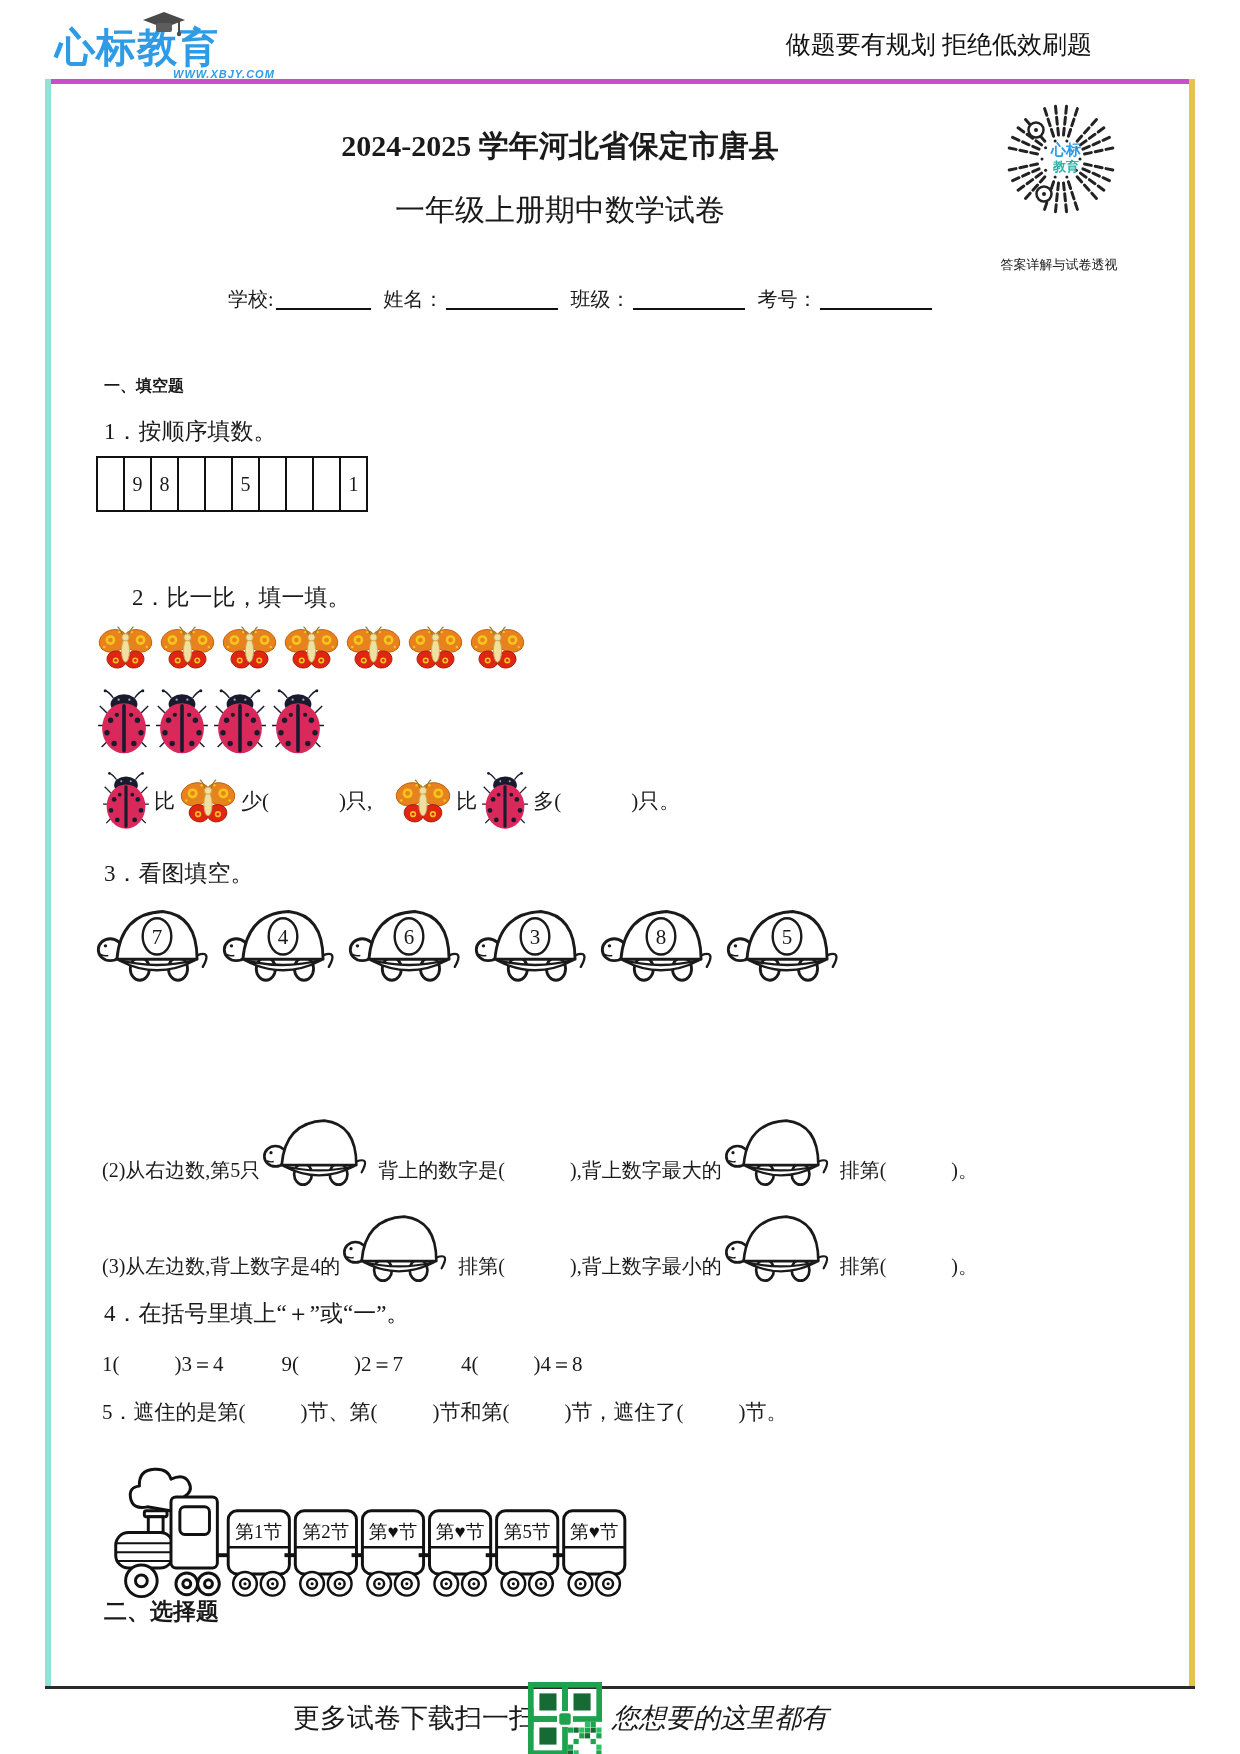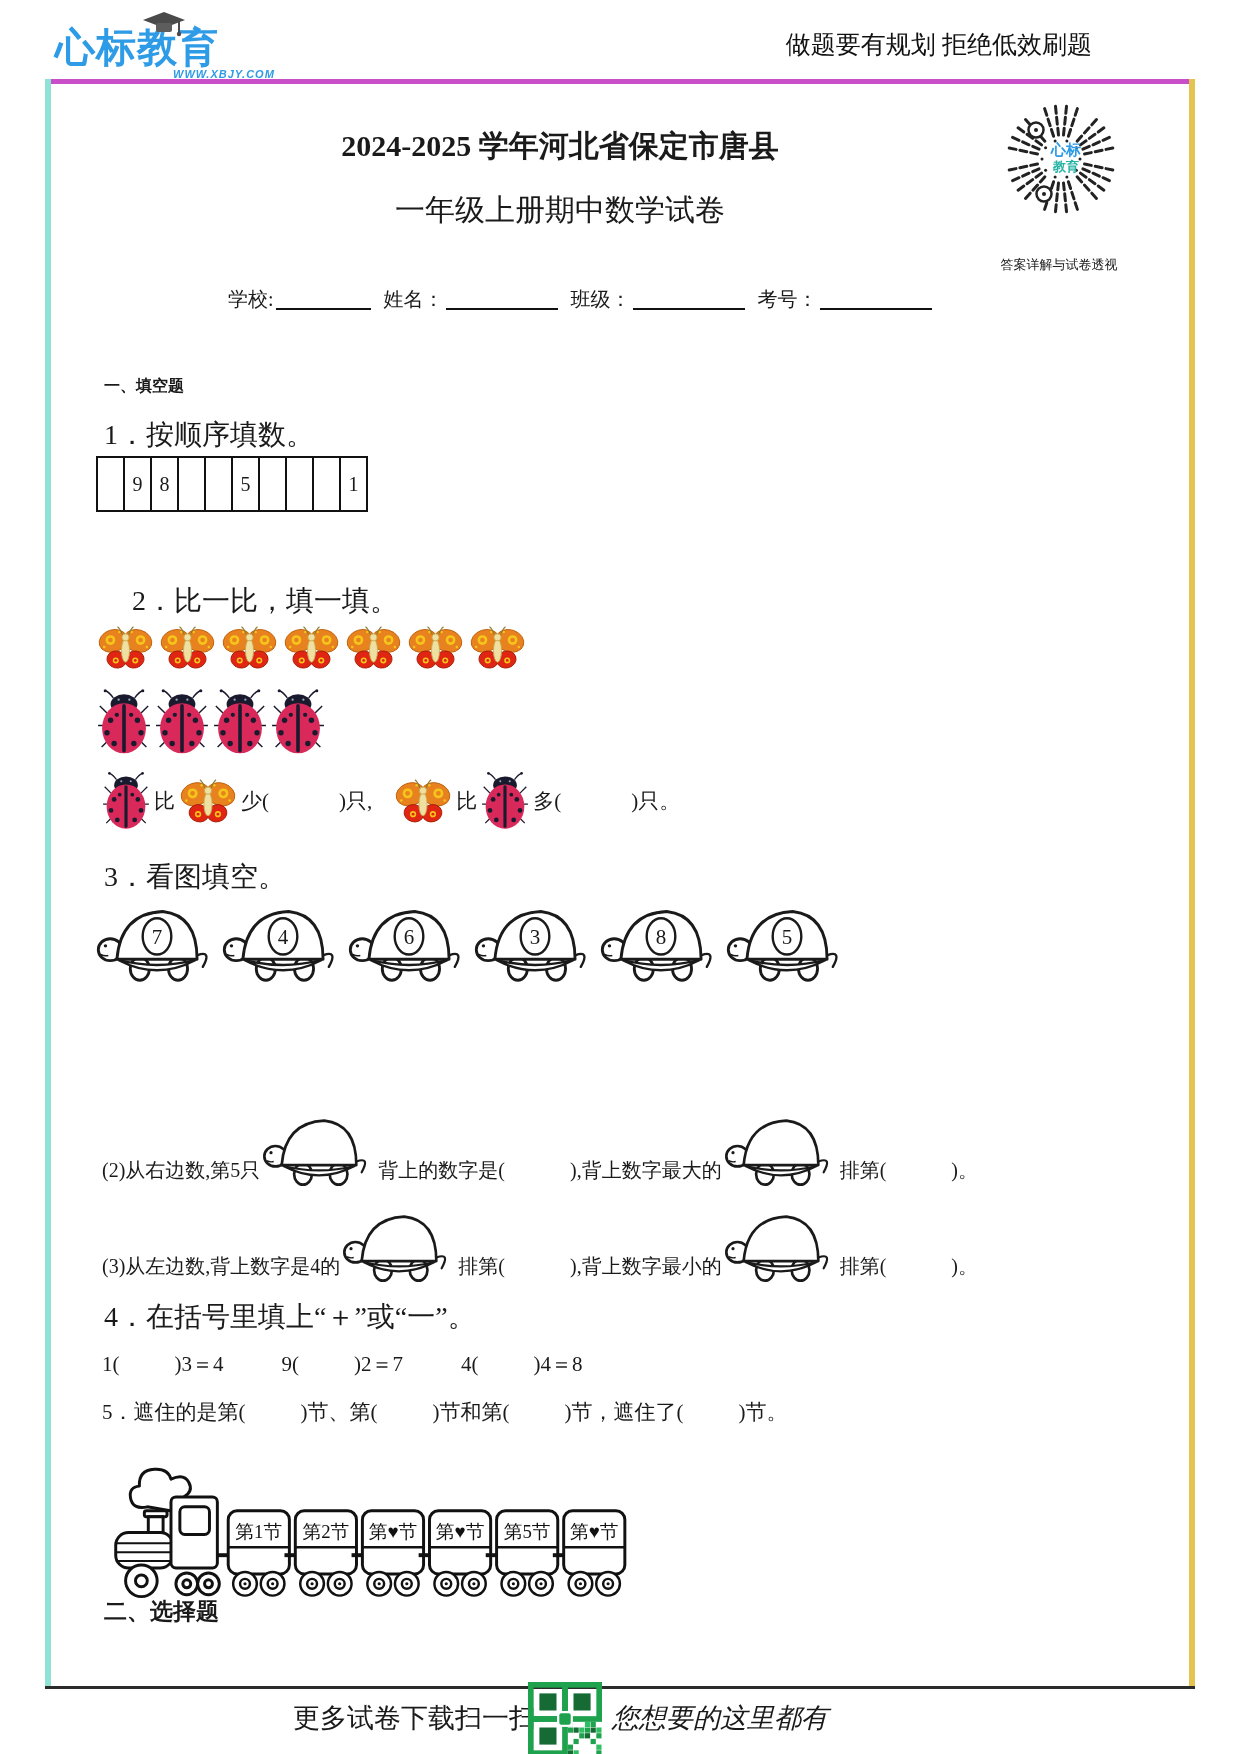--- a/index.html
+++ b/index.html
@@ -30,21 +30,21 @@
   .qr-cap{left:984px;top:256px;width:150px;font-size:13px;text-align:center;color:#222;}
 
   
   .info-line{left:228px;top:286px;font-size:20px;white-space:nowrap;}
   .blank{display:inline-block;border-bottom:2px solid #111;height:20px;vertical-align:-4px;margin:0 8px 0 2px;}
   .b95{width:95px;}.b112{width:112px;}
 
   
   .sec1{left:104px;top:376px;font-size:16px;font-weight:bold;}
   .sec2{left:104px;top:1596px;font-size:23px;font-weight:bold;}
-  .qlabel{font-size:28px;}
+  .qlabel{font-size:23px;}
   .q1l{left:104px;top:416px;}
   .q2l{left:104px;top:582px;margin-left:28px;}
   .q3l{left:104px;top:858px;}
   .q4l{left:104px;top:1298px;}
 
   
   .q1table{left:96px;top:456px;display:flex;border:2px solid #111;}
   .q1cell{width:25px;height:52px;border-left:2px solid #111;display:flex;align-items:center;
           justify-content:center;font-size:20px;}
   .q1cell:first-child{border-left:none;}

